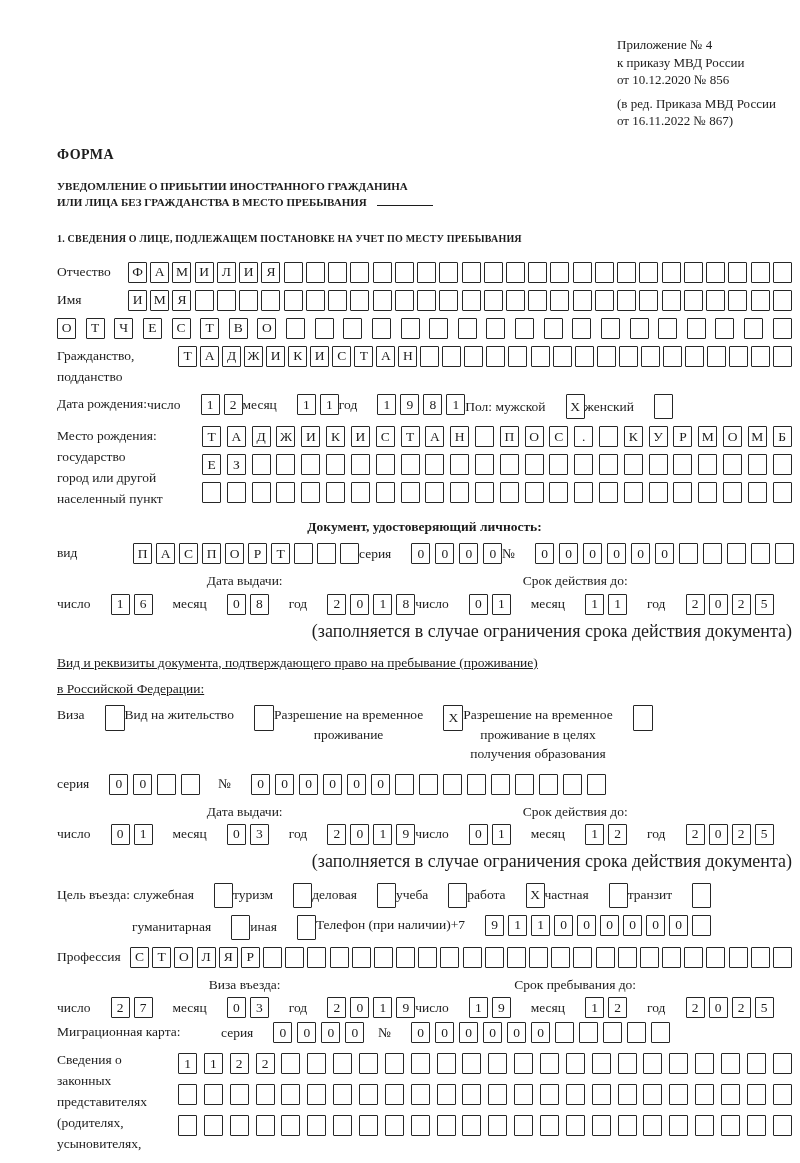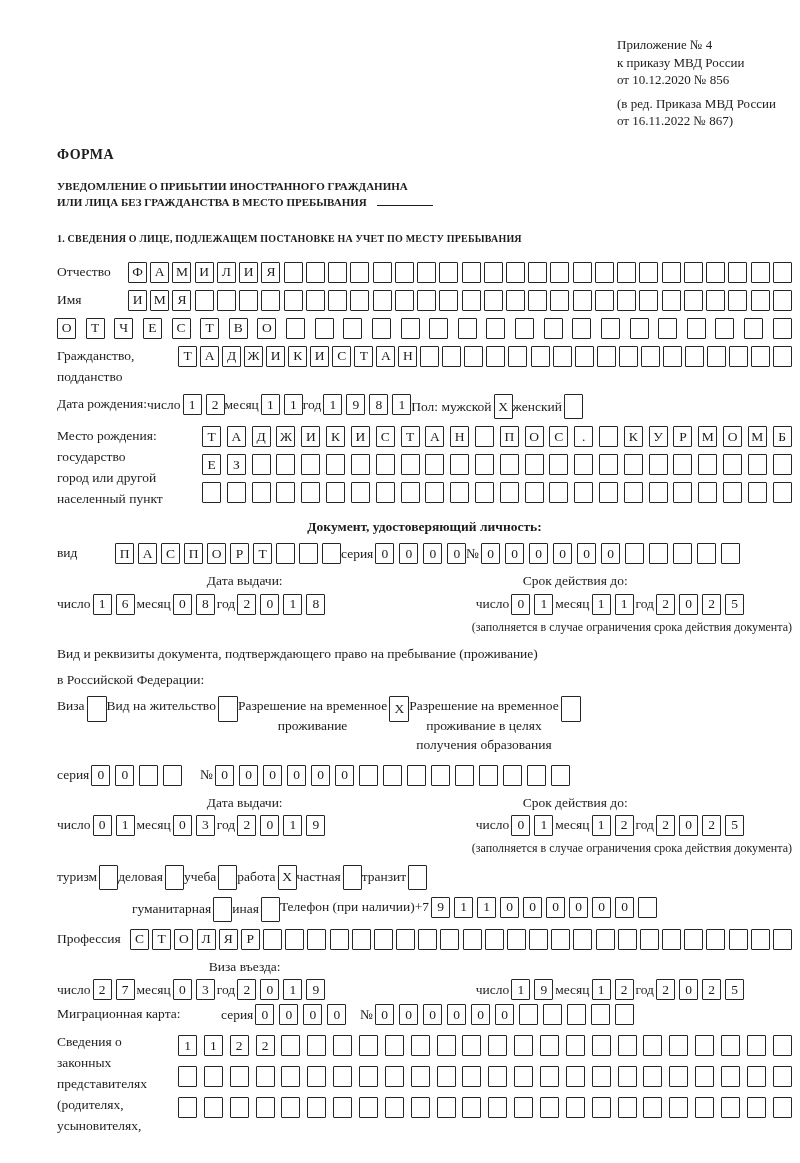--- a/index.html
+++ b/index.html
@@ -17,30 +17,30 @@
   .lbl{flex:none;line-height:1.55;}
   .w56{width:56px;} .w71{width:71px;} .w73{width:73px;} .w121{width:121px;} .w145{width:145px;} .w150{width:150px;}
   .sub{line-height:1.55;}
   .cells{display:flex;flex:1;justify-content:space-between;min-width:0;}
   .cell{width:19px;height:21px;border:1.4px solid #262626;border-radius:1px;box-sizing:border-box;
         display:flex;align-items:center;justify-content:center;font-size:13.5px;flex:none;background:#fff;}
   .gap{flex:none;justify-content:flex-start;gap:4px;}
   .gap5{gap:5px;}
   .tallc .cell{height:25px;}
   .bigc .cell{width:20px;height:26px;}
-  .grp{display:flex;align-items:center;gap:2px;flex:none;}
+  .grp{display:flex;align-items:center;gap:20px;flex:none;}
   .stack{flex:1;display:flex;flex-direction:column;gap:7px;min-width:0;}
   .stack .cells{flex:none;}
   .center-b{text-align:center;font-weight:bold;margin:2px 0 6px 0;}
   .dh{display:flex;margin-bottom:2px;}
   .dh .h1{flex:0 0 47%;text-align:center;padding-left:30px;box-sizing:border-box;}
   .dh .h2{flex:0 0 47%;text-align:center;}
   .dv{display:flex;justify-content:space-between;padding-right:48px;margin-bottom:3px;}
-  .note{text-align:right;font-size:12px;margin:0 0 8px 0;}
-  .txt{margin-bottom:6px;}
+  .note{text-align:right;font-size:18px;margin:0 0 8px 0;}
+  .txt{margin-bottom:6px;text-decoration:underline;}
   .permit-label{text-align:center;line-height:1.45;flex:none;}
   .top{align-items:flex-start;}
   .indent{margin-left:75px;}
 </style>
 </head>
 <body>
 
 <div class="page">
 
   <div class="hdr">
@@ -531,20 +531,26 @@
           <span class="cell">0</span>
           <span class="cell">2</span>
           <span class="cell">5</span>
         </span>
     </span>
   </div>
   <div class="note">(заполняется в случае ограничения срока действия документа)</div>
 
   <div class="frow sb">
     <span class="grp">
+      <span>Цель въезда: служебная</span>
+      <span class="cells gap tallc">
+          <span class="cell"></span>
+        </span>
+    </span>
+    <span class="grp">
       <span>туризм</span>
       <span class="cells gap tallc">
           <span class="cell"></span>
         </span>
     </span>
     <span class="grp">
       <span>деловая</span>
       <span class="cells gap tallc">
           <span class="cell"></span>
         </span>
@@ -639,20 +645,21 @@
         <span class="cell"></span>
         <span class="cell"></span>
         <span class="cell"></span>
         <span class="cell"></span>
         <span class="cell"></span>
       </div>
   </div>
 
   <div class="dh">
     <span class="h1">Виза въезда:</span>
+    <span class="h2">Срок пребывания до:</span>
   </div>
   <div class="dv">
     <span class="grp">
       <span>число</span>
       <span class="cells gap">
           <span class="cell">2</span>
           <span class="cell">7</span>
         </span>
       <span>месяц</span>
       <span class="cells gap">

